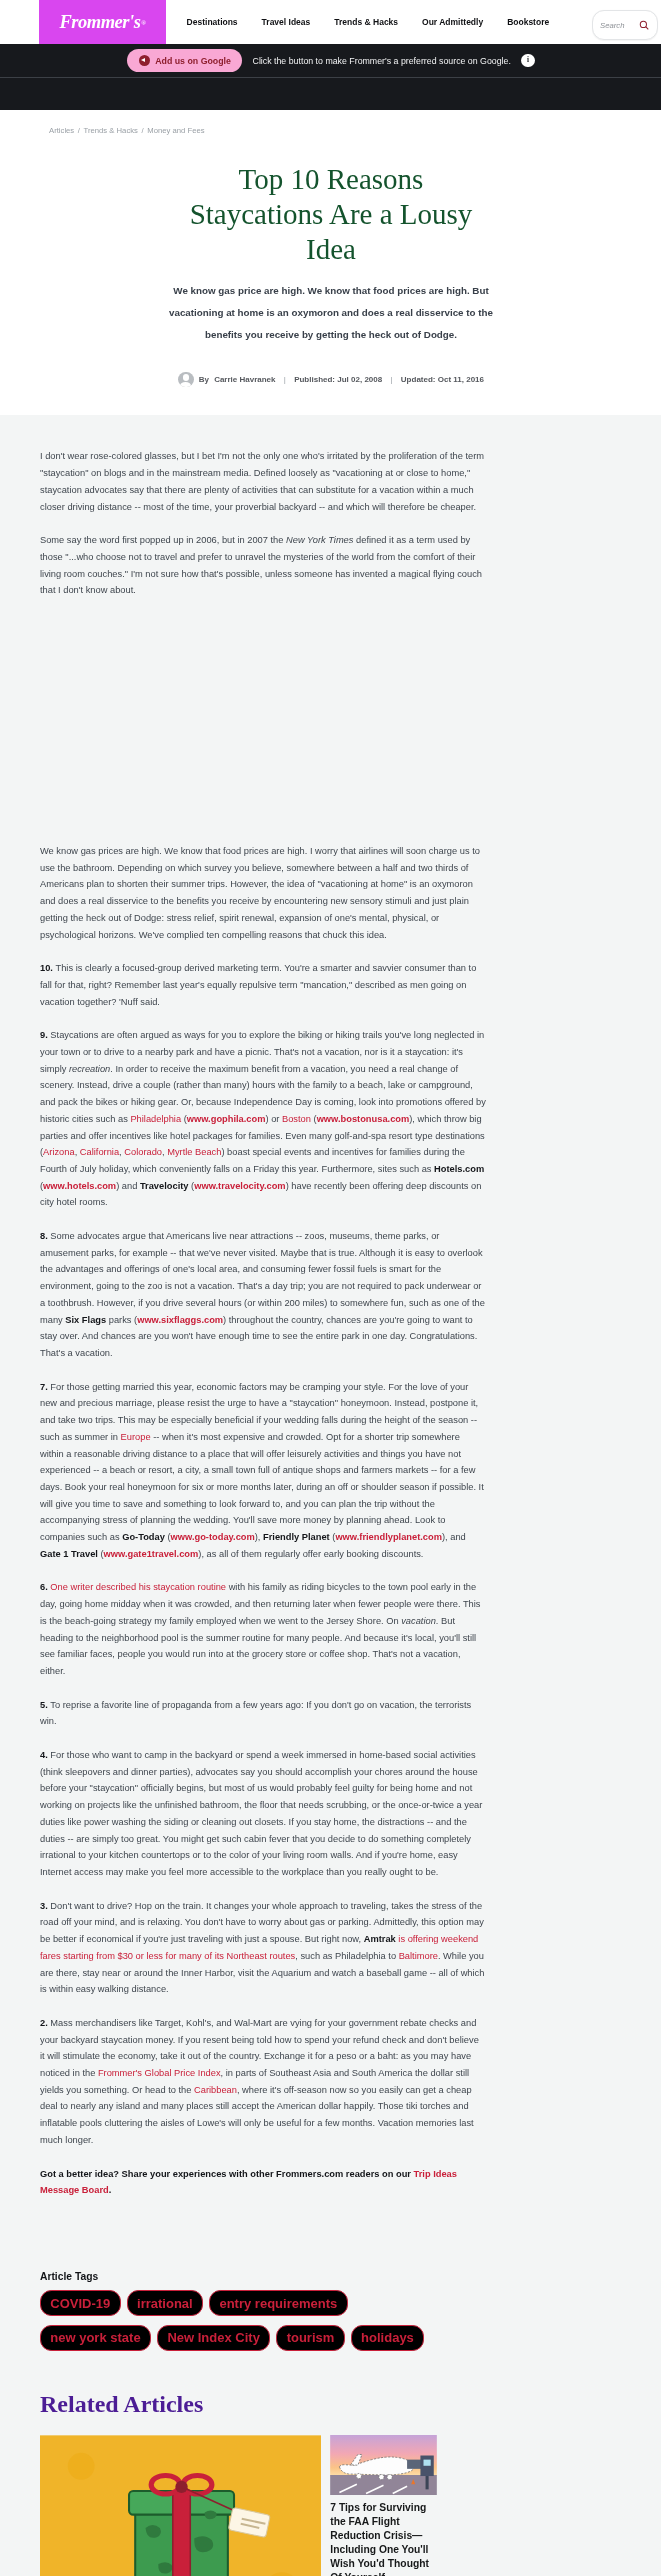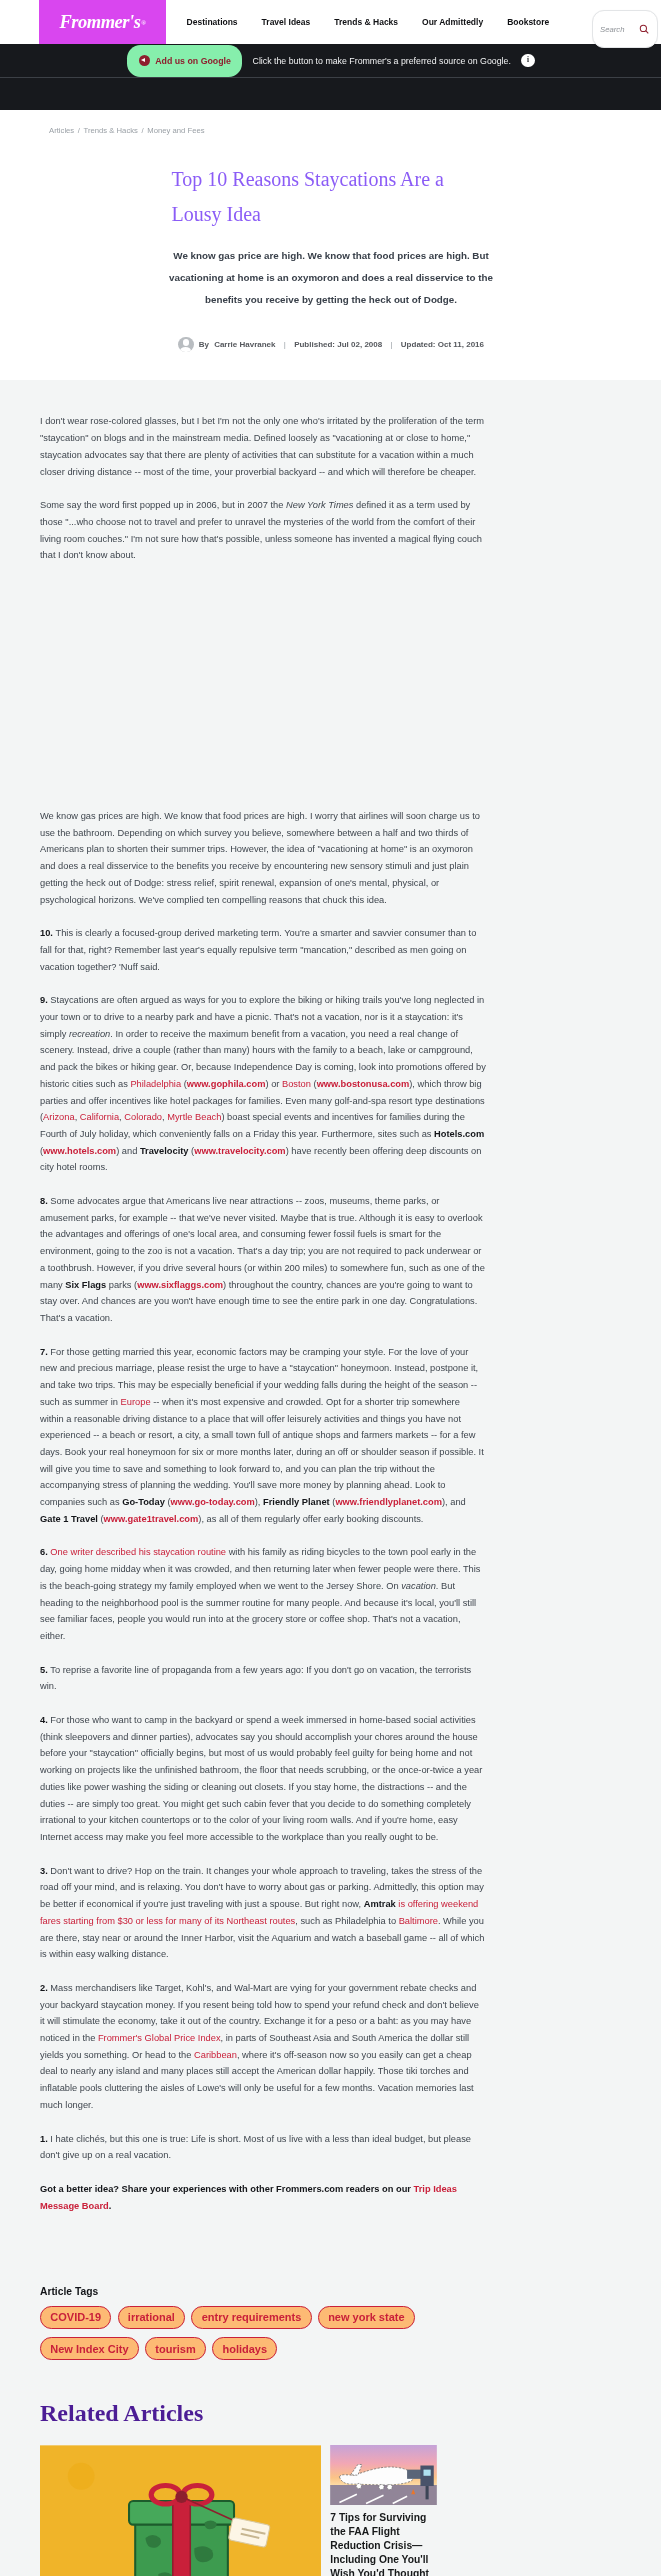--- a/index.html
+++ b/index.html
@@ -5,42 +5,42 @@
   html,body{margin:0;padding:0;background:#e9ebec;}
   .page{width:662px;height:3091px;margin:0 auto;background:#f3f5f5;position:relative;overflow:hidden;
         font-family:"Liberation Sans",sans-serif;}
   
   .topbar{height:44px;background:#ffffff;display:flex;align-items:center;padding-left:39px;box-sizing:border-box;}
   .logo{width:127px;height:44px;background:#d946ef;color:#fff;display:flex;align-items:center;justify-content:center;
         font-family:"Liberation Serif",serif;font-style:italic;font-weight:bold;font-size:18.5px;letter-spacing:-0.5px;cursor:pointer;}
   .logo sup{font-size:6.2px;margin-left:1px;}
   .mainnav{display:flex;gap:24px;margin-left:20.6px;}
   .nav-item{font-size:8.5px;font-weight:bold;color:#101114;cursor:pointer;white-space:nowrap;}
-  .searchbox{position:absolute;right:4.1px;top:10.3px;width:66px;height:38px;background:#fff;border:0.5px solid #e3e5e7;
+  .searchbox{position:absolute;right:4.1px;top:10.3px;width:66px;height:30px;background:#fff;border:0.5px solid #e3e5e7;
         border-radius:12px;display:flex;align-items:center;justify-content:space-between;padding:0 7.2px;box-sizing:border-box;
         box-shadow:0 0.5px 1px rgba(0,0,0,.05);cursor:text;}
   .search-ph{color:#8d9196;font-style:italic;font-size:7.7px;}
   
   .announce{height:33px;background:#17191d;display:flex;align-items:center;justify-content:center;gap:10.3px;}
-  .announce-btn{background:#86efac;border-radius:13.4px;height:32px;display:flex;align-items:center;gap:5.2px;padding:0 11.3px;
+  .announce-btn{background:#f9a8d4;border-radius:13.4px;height:23px;display:flex;align-items:center;gap:5.2px;padding:0 11.3px;
         color:#8e1f2e;font-weight:bold;font-size:8.8px;cursor:pointer;}
   .g-disc{width:11.3px;height:11.3px;border-radius:50%;background:#8e1f2e;position:relative;}
   .g-disc:after{content:"";position:absolute;left:2.6px;top:3.1px;border-top:2.6px solid transparent;border-bottom:2.6px solid transparent;
         border-right:4.1px solid #fff;}
   .announce-text{color:#f2f3f4;font-size:8.8px;}
   .info-circle{width:13.4px;height:13.4px;border-radius:50%;background:#fff;color:#17191d;display:flex;align-items:center;
         justify-content:center;font-weight:bold;font-size:7.2px;font-family:"Liberation Serif",serif;cursor:pointer;}
   .darkstrip{height:32px;background:#17191d;border-top:0.5px solid #3c4046;}
   
   .hero{background:#ffffff;padding-bottom:28px;}
   .breadcrumb{padding:15.5px 0 0 41px;font-size:7.7px;color:#9aa0a6;margin-left:8px;}
   .breadcrumb a{color:#9aa0a6;text-decoration:none;cursor:pointer;}
   .bc-sep{margin:0 3.6px;}
-  h1.title{font-family:"Liberation Serif",serif;font-weight:400;font-size:20px;line-height:35px;color:#8b5cf6;
-        max-width:319px;margin:27px auto 0;}
+  h1.title{font-family:"Liberation Serif",serif;font-weight:400;font-size:29px;line-height:35px;color:#14532d;
+        text-align:center;max-width:319px;margin:27px auto 0;}
   .subtitle{font-size:9.8px;line-height:22px;font-weight:bold;color:#39404a;text-align:center;max-width:330px;margin:13.4px auto 0;}
   .byline{margin-top:26px;display:flex;align-items:center;justify-content:center;gap:5.2px;
         color:#55585d;font-size:8px;font-weight:bold;}
   .avatar{width:15.5px;height:15.5px;border-radius:50%;background:#b9bdc1;position:relative;overflow:hidden;}
   .avatar:before{content:"";position:absolute;left:4.6px;top:2.6px;width:6.2px;height:6.2px;border-radius:50%;background:#fff;}
   .avatar:after{content:"";position:absolute;left:2.1px;top:9.8px;width:11.3px;height:7.2px;border-radius:50%;background:#fff;}
   .by-sep{color:#9aa0a6;margin:0 3.1px;font-weight:normal;}
   
   .body{width:446px;margin:0 0 0 40px;padding-top:33px;font-size:9.3px;line-height:16.7px;color:#3f464e;}
   .body p{margin:0 0 17px 0;}
@@ -48,21 +48,21 @@
   .t-b{font-weight:bold;color:#14161a;}
   .t-i{font-style:italic;}
   a.t-l{color:#c9203a;text-decoration:none;cursor:pointer;}
   a.t-bl{color:#c9203a;font-weight:bold;text-decoration:none;cursor:pointer;}
   .t-mb{font-weight:bold;color:#14161a;}
   .ad-gap{height:227px;}
   
   .tags{margin:72px 0 0 40px;max-width:412px;}
   .tags h3{margin:0;font-size:10.3px;font-weight:bold;color:#121418;}
   .tag-pill{display:inline-block;margin:8.2px 6.2px 0 0;padding:4.6px 9.3px;border:0.8px solid #c9203a;border-radius:11.3px;
-        color:#c9203a;font-size:11px;font-weight:bold;background:#fdba74;cursor:pointer;}
+        color:#c9203a;font-size:13px;font-weight:bold;background:#000000;cursor:pointer;}
   
   .related{margin:40px 0 0 40px;}
   .related h2{margin:0 0 17.5px 0;font-family:"Liberation Serif",serif;font-size:24px;font-weight:bold;color:#4c1d95;}
   .rel-grid{display:flex;gap:9.3px;align-items:flex-start;}
   .rel-feature{width:281px;cursor:pointer;}
   .rel-feature .img{width:281px;height:187px;overflow:hidden;}
   .rel-side{width:107px;}
   .rel-side .img{width:107px;height:60px;overflow:hidden;cursor:pointer;}
   .rel-side h5{margin:6.2px 0 0 0;font-size:10.3px;line-height:14px;font-weight:bold;color:#17191a;cursor:pointer;}
 </style>
@@ -124,21 +124,20 @@
       <p><span class="t-p">We know gas prices are high. We know that food prices are high. I worry that airlines will soon charge us to use the bathroom. Depending on which survey you believe, somewhere between a half and two thirds of Americans plan to shorten their summer trips. However, the idea of "vacationing at home" is an oxymoron and does a real disservice to the benefits you receive by encountering new sensory stimuli and just plain getting the heck out of Dodge: stress relief, spirit renewal, expansion of one's mental, physical, or psychological horizons. We've complied ten compelling reasons that chuck this idea.</span></p>
       <p><span class="t-n">10. </span><span class="t-p">This is clearly a focused-group derived marketing term. You're a smarter and savvier consumer than to fall for that, right? Remember last year's equally repulsive term "mancation," described as men going on vacation together? 'Nuff said.</span></p>
       <p><span class="t-n">9. </span><span class="t-p">Staycations are often argued as ways for you to explore the biking or hiking trails you've long neglected in your town or to drive to a nearby park and have a picnic. That's not a vacation, nor is it a staycation: it's simply </span><span class="t-i">recreation</span><span class="t-p">. In order to receive the maximum benefit from a vacation, you need a real change of scenery. Instead, drive a couple (rather than many) hours with the family to a beach, lake or campground, and pack the bikes or hiking gear. Or, because Independence Day is coming, look into promotions offered by historic cities such as </span><a class="t-l">Philadelphia</a><span class="t-p"> (</span><a class="t-bl">www.gophila.com</a><span class="t-p">) or </span><a class="t-l">Boston</a><span class="t-p"> (</span><a class="t-bl">www.bostonusa.com</a><span class="t-p">), which throw big parties and offer incentives like hotel packages for families. Even many golf-and-spa resort type destinations (</span><a class="t-l">Arizona</a><span class="t-p">, </span><a class="t-l">California</a><span class="t-p">, </span><a class="t-l">Colorado</a><span class="t-p">, </span><a class="t-l">Myrtle Beach</a><span class="t-p">) boast special events and incentives for families during the Fourth of July holiday, which conveniently falls on a Friday this year. Furthermore, sites such as </span><span class="t-b">Hotels.com</span><span class="t-p"> (</span><a class="t-bl">www.hotels.com</a><span class="t-p">) and </span><span class="t-b">Travelocity</span><span class="t-p"> (</span><a class="t-bl">www.travelocity.com</a><span class="t-p">) have recently been offering deep discounts on city hotel rooms.</span></p>
       <p><span class="t-n">8. </span><span class="t-p">Some advocates argue that Americans live near attractions -- zoos, museums, theme parks, or amusement parks, for example -- that we've never visited. Maybe that is true. Although it is easy to overlook the advantages and offerings of one's local area, and consuming fewer fossil fuels is smart for the environment, going to the zoo is not a vacation. That's a day trip; you are not required to pack underwear or a toothbrush. However, if you drive several hours (or within 200 miles) to somewhere fun, such as one of the many </span><span class="t-b">Six Flags</span><span class="t-p"> parks (</span><a class="t-bl">www.sixflaggs.com</a><span class="t-p">) throughout the country, chances are you're going to want to stay over. And chances are you won't have enough time to see the entire park in one day. Congratulations. That's a vacation.</span></p>
       <p><span class="t-n">7. </span><span class="t-p">For those getting married this year, economic factors may be cramping your style. For the love of your new and precious marriage, please resist the urge to have a "staycation" honeymoon. Instead, postpone it, and take two trips. This may be especially beneficial if your wedding falls during the height of the season -- such as summer in </span><a class="t-l">Europe</a><span class="t-p"> -- when it's most expensive and crowded. Opt for a shorter trip somewhere within a reasonable driving distance to a place that will offer leisurely activities and things you have not experienced -- a beach or resort, a city, a small town full of antique shops and farmers markets -- for a few days. Book your real honeymoon for six or more months later, during an off or shoulder season if possible. It will give you time to save and something to look forward to, and you can plan the trip without the accompanying stress of planning the wedding. You'll save more money by planning ahead. Look to companies such as </span><span class="t-b">Go-Today</span><span class="t-p"> (</span><a class="t-bl">www.go-today.com</a><span class="t-p">), </span><span class="t-b">Friendly Planet</span><span class="t-p"> (</span><a class="t-bl">www.friendlyplanet.com</a><span class="t-p">), and </span><span class="t-b">Gate 1 Travel</span><span class="t-p"> (</span><a class="t-bl">www.gate1travel.com</a><span class="t-p">), as all of them regularly offer early booking discounts.</span></p>
       <p><span class="t-n">6. </span><a class="t-l">One writer described his staycation routine</a><span class="t-p"> with his family as riding bicycles to the town pool early in the day, going home midday when it was crowded, and then returning later when fewer people were there. This is the beach-going strategy my family employed when we went to the Jersey Shore. On </span><span class="t-i">vacation</span><span class="t-p">. But heading to the neighborhood pool is the summer routine for many people. And because it's local, you'll still see familiar faces, people you would run into at the grocery store or coffee shop. That's not a vacation, either.</span></p>
       <p><span class="t-n">5. </span><span class="t-p">To reprise a favorite line of propaganda from a few years ago: If you don't go on vacation, the terrorists win.</span></p>
       <p><span class="t-n">4. </span><span class="t-p">For those who want to camp in the backyard or spend a week immersed in home-based social activities (think sleepovers and dinner parties), advocates say you should accomplish your chores around the house before your "staycation" officially begins, but most of us would probably feel guilty for being home and not working on projects like the unfinished bathroom, the floor that needs scrubbing, or the once-or-twice a year duties like power washing the siding or cleaning out closets. If you stay home, the distractions -- and the duties -- are simply too great. You might get such cabin fever that you decide to do something completely irrational to your kitchen countertops or to the color of your living room walls. And if you're home, easy Internet access may make you feel more accessible to the workplace than you really ought to be.</span></p>
       <p><span class="t-n">3. </span><span class="t-p">Don't want to drive? Hop on the train. It changes your whole approach to traveling, takes the stress of the road off your mind, and is relaxing. You don't have to worry about gas or parking. Admittedly, this option may be better if economical if you're just traveling with just a spouse. But right now, </span><span class="t-b">Amtrak</span><span class="t-p"> </span><a class="t-l">is offering weekend fares starting from $30 or less for many of its Northeast routes</a><span class="t-p">, such as Philadelphia to </span><a class="t-l">Baltimore</a><span class="t-p">. While you are there, stay near or around the Inner Harbor, visit the Aquarium and watch a baseball game -- all of which is within easy walking distance.</span></p>
       <p><span class="t-n">2. </span><span class="t-p">Mass merchandisers like Target, Kohl's, and Wal-Mart are vying for your government rebate checks and your backyard staycation money. If you resent being told how to spend your refund check and don't believe it will stimulate the economy, take it out of the country. Exchange it for a peso or a baht: as you may have noticed in the </span><a class="t-l">Frommer's Global Price Index</a><span class="t-p">, in parts of Southeast Asia and South America the dollar still yields you something. Or head to the </span><a class="t-l">Caribbean</a><span class="t-p">, where it's off-season now so you easily can get a cheap deal to nearly any island and many places still accept the American dollar happily. Those tiki torches and inflatable pools cluttering the aisles of Lowe's will only be useful for a few months. Vacation memories last much longer.</span></p>
-      <p><span class="t-n">1. </span><span class="t-p">I hate clichés, but this one is true: Life is short. Most of us live with a less than ideal budget, but please don't give up on a real vacation.</span></p>
       <p><span class="t-mb">Got a better idea? Share your experiences with other Frommers.com readers on our </span><a class="t-bl">Trip Ideas Message Board</a><span class="t-mb">.</span></p>
     </div>
 
   <div class="tags">
     <h3>Article Tags</h3>
     <div id="tag-list"><span class="tag-pill">COVID-19</span><span class="tag-pill">irrational</span><span class="tag-pill">entry requirements</span><span class="tag-pill">new york state</span><span class="tag-pill">New Index City</span><span class="tag-pill">tourism</span><span class="tag-pill">holidays</span></div>
   </div>
 
   <div class="related">
     <h2>Related Articles</h2>

